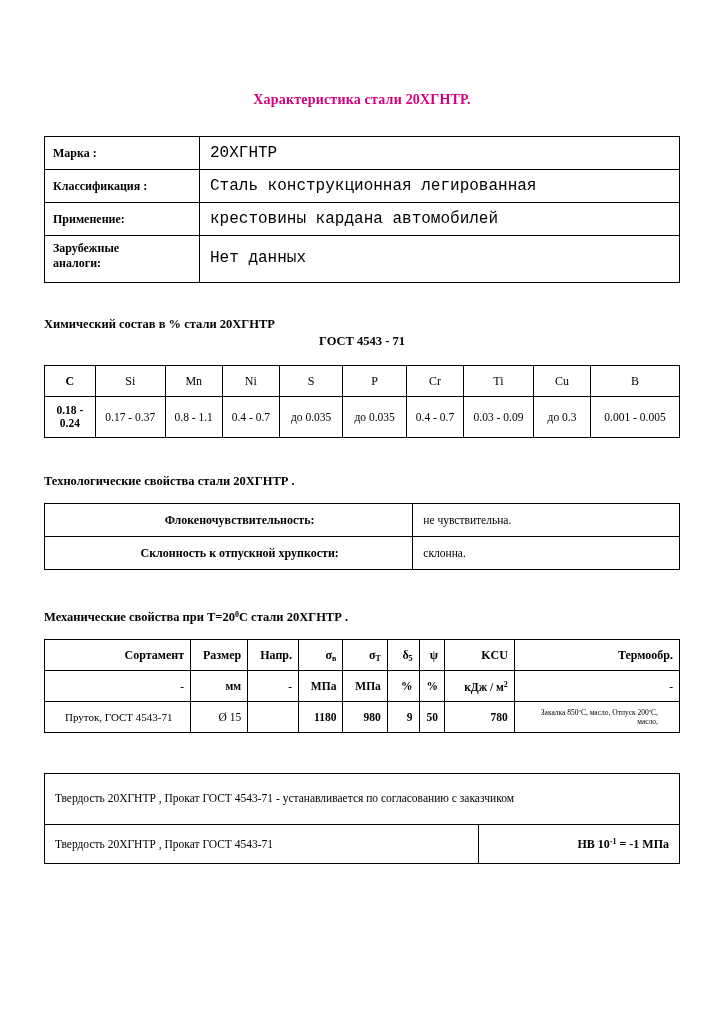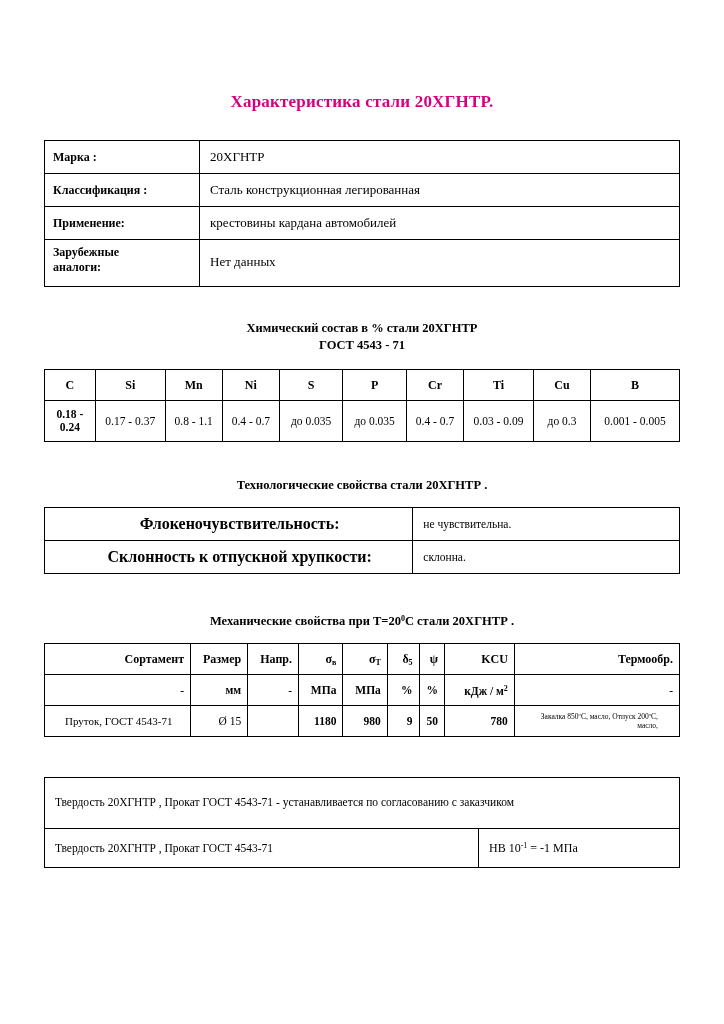--- a/index.html
+++ b/index.html
@@ -18,21 +18,21 @@
     width: 724px;
     height: 1024px;
     box-sizing: border-box;
     padding: 0 44px;
     position: relative;
   }
   .title {
     text-align: center;
     color: #d5007f;
     font-weight: bold;
-    font-size: 17px;
+    font-size: 14px;
     margin-top: 92px;
     margin-bottom: 12px;
     letter-spacing: 0.2px;
   }
   table {
     border-collapse: collapse;
     width: 100%;
   }
   table td, table th {
     border: 1px solid #000000;
@@ -50,57 +50,58 @@
     border-radius: 9px;
   }
   .info-table td.lbl {
     width: 140px;
     font-weight: bold;
     font-size: 12px;
     padding-left: 8px;
   }
   .info-table td.val {
     padding-left: 10px;
-    font-size: 13px;
+    font-size: 16px;
+    font-family: Liberation Mono, monospace;
   }
   .info-table tr.tall td {
     height: 38px;
     vertical-align: top;
     padding-top: 5px;
   }
   .info-table tr.tall td.val {
     vertical-align: middle;
     padding-top: 0;
   }
   .lbl2 {
     line-height: 1.25;
   }
   
   .sec-head {
-    text-align: center;
+    text-align: left;
     font-weight: bold;
     font-size: 12.5px;
     margin: 0;
   }
   .sec-head-sub {
     text-align: center;
     font-weight: bold;
     font-size: 12.5px;
     margin: 2px 0 0 0;
   }
   .gap-1 { height: 34px; }
   .gap-2 { height: 16px; }
   .gap-3 { height: 36px; }
   .gap-4 { height: 14px; }
   .gap-5 { height: 40px; }
   .gap-6 { height: 14px; }
   .gap-7 { height: 40px; }
   
   .chem-table th {
-    font-weight: bold;
+    font-weight: normal;
     font-size: 12px;
     text-align: center;
     height: 24px;
   }
   .chem-table td {
     text-align: center;
     font-size: 11.5px;
     height: 34px;
     font-weight: bold;
   }
@@ -114,21 +115,21 @@
   .chem-table td.norm {
     font-weight: normal;
   }
   
   .tech-table td {
     height: 26px;
   }
   .tech-table td.q {
     width: 58%;
     font-weight: bold;
-    font-size: 16px;
+    font-size: 12px;
     text-align: center;
     padding-left: 28px;
   }
   .tech-table td.a {
     padding-left: 10px;
     font-size: 11.5px;
   }
   
   .mech-table td {
     text-align: right;
@@ -159,22 +160,22 @@
     padding: 6px 10px;
   }
   .hard-table td.row1 {
     line-height: 1.5;
     height: 38px;
   }
   .hard-table td.row2 {
     height: 26px;
   }
   .hard-table td.hb {
-    text-align: left;
-    font-weight: normal;
+    text-align: right;
+    font-weight: bold;
     font-size: 12px;
     width: 180px;
   }
 </style>
 </head>
 <body>
 
 <div class="page">
 
   <div class="title">Характеристика стали 20ХГНТР.</div>

